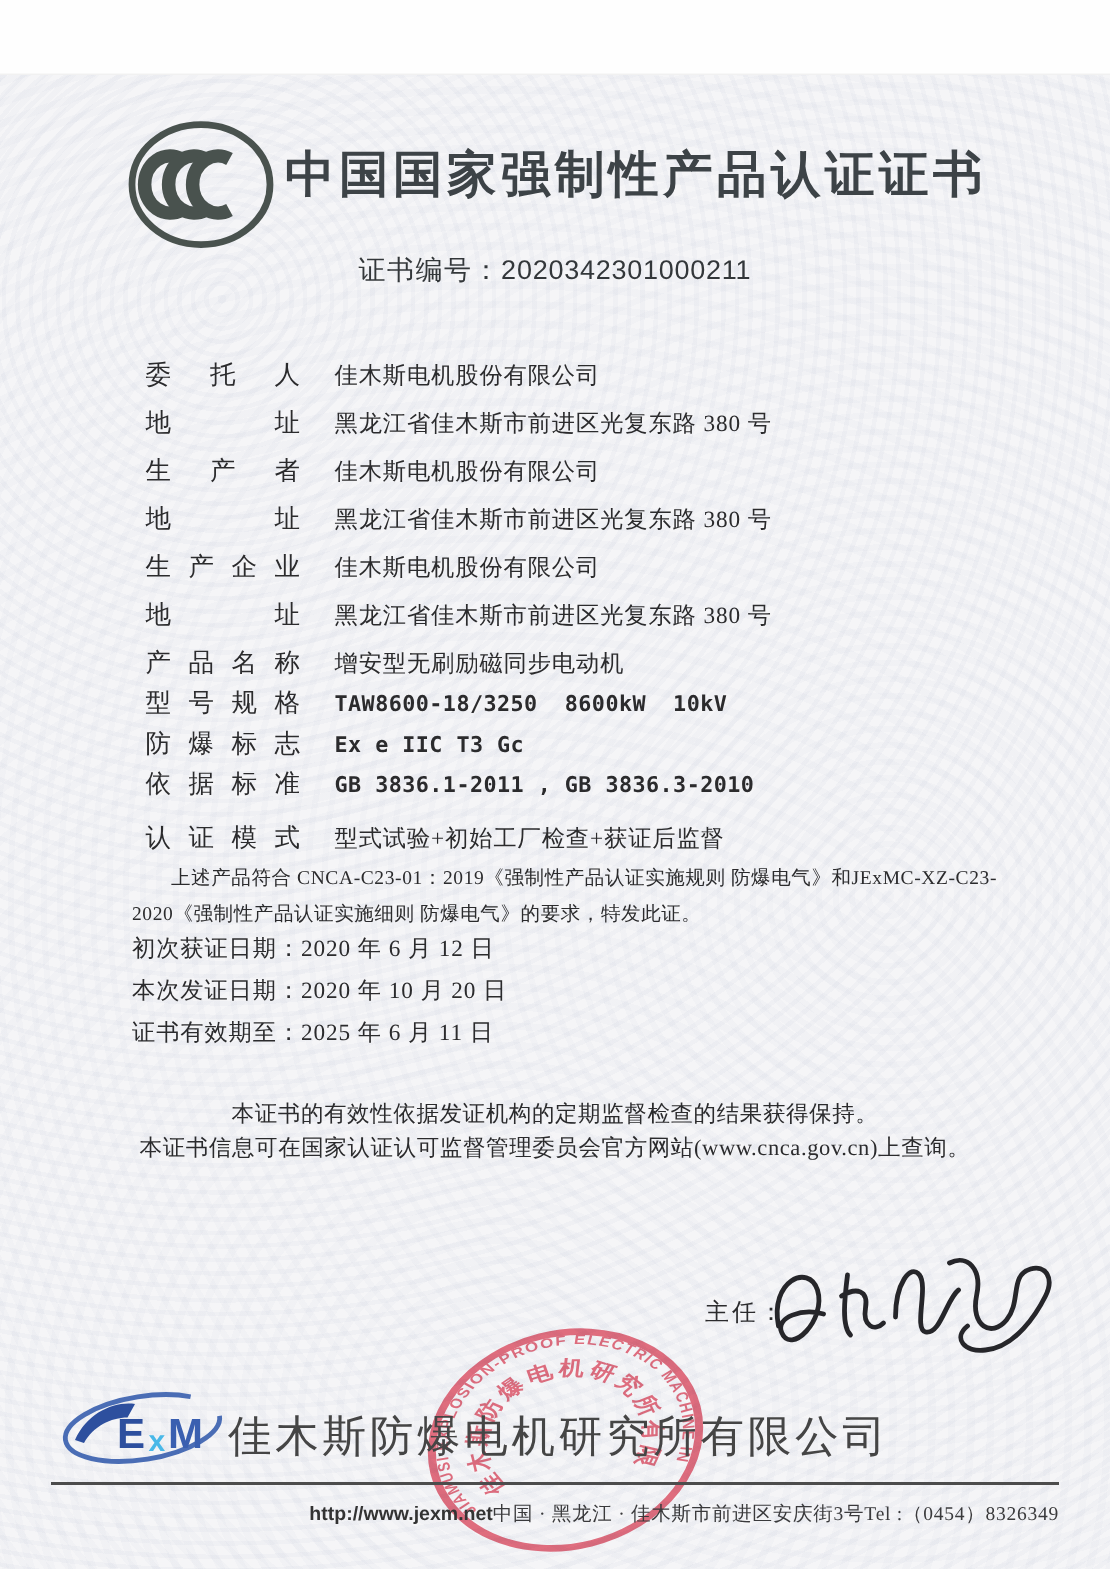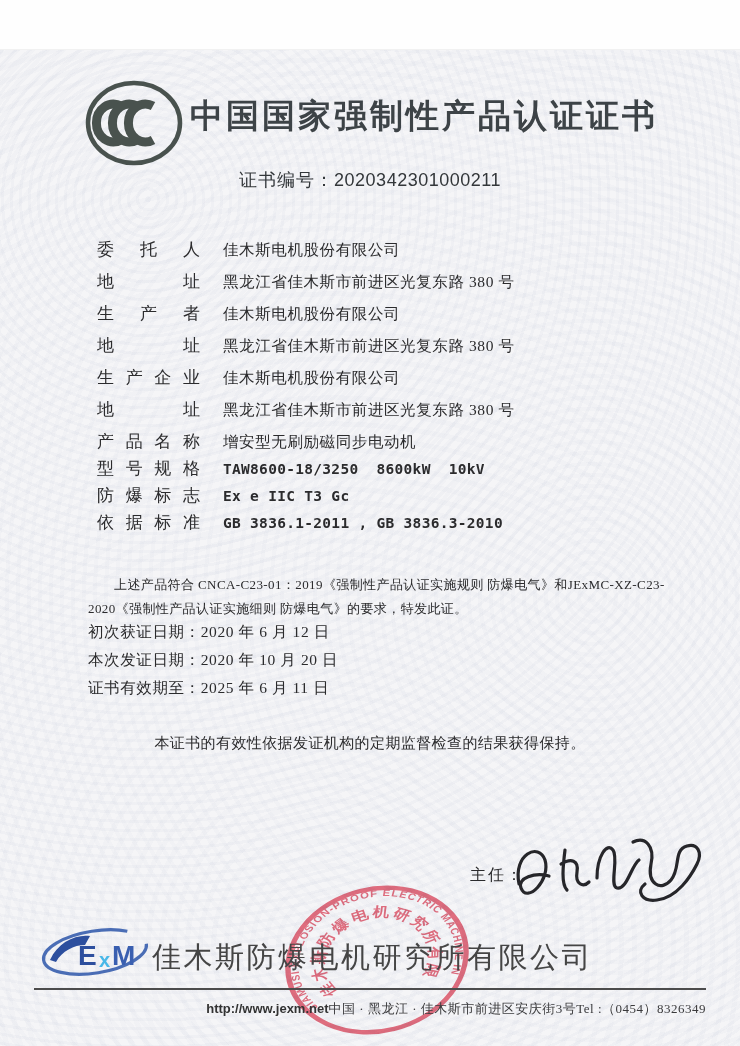--- a/index.html
+++ b/index.html
@@ -150,32 +150,37 @@
         <span class="field-value code">TAW8600-18/3250  8600kW  10kV</span>
       </div>
       <div class="field-row tight">
         <span class="field-label">防爆标志</span>
         <span class="field-value code">Ex e IIC T3 Gc</span>
       </div>
       <div class="field-row tight">
         <span class="field-label">依据标准</span>
         <span class="field-value code">GB 3836.1-2011 , GB 3836.3-2010</span>
       </div>
+      <div class="field-row tight gap-before">
+        <span class="field-label">认证模式</span>
+        <span class="field-value">型式试验+初始工厂检查+获证后监督</span>
+      </div>
     </div>
 
     <div class="statement">上述产品符合 CNCA-C23-01：2019《强制性产品认证实施规则 防爆电气》和JExMC-XZ-C23-2020《强制性产品认证实施细则 防爆电气》的要求，特发此证。</div>
 
     <div class="info-lines">
       <div class="info-line">初次获证日期：2020 年 6 月 12 日</div>
       <div class="info-line">本次发证日期：2020 年 10 月 20 日</div>
       <div class="info-line">证书有效期至：2025 年 6 月 11 日</div>
     </div>
 
     <div class="notes">
       <div class="note-line">本证书的有效性依据发证机构的定期监督检查的结果获得保持。</div>
+      <div class="note-line">本证书信息可在国家认证认可监督管理委员会官方网站(www.cnca.gov.cn)上查询。</div>
     </div>
 
     <div class="director-line">主任：</div>
 
     <svg class="signature-svg" viewBox="0 0 205 110" aria-hidden="true">
       <g fill="none" stroke="#26262a" stroke-width="3.2" stroke-linecap="round" stroke-linejoin="round">
         <path d="M14,64 C8,34 34,22 40,40 C46,60 22,84 16,68 C12,58 30,52 44,56"></path>
         <path d="M60,30 C58,46 56,64 62,70 M56,44 C66,38 74,40 72,52 C70,64 78,68 84,62"></path>
         <path d="M92,58 C92,36 102,22 108,30 C114,38 104,66 112,68 C122,70 126,46 134,40"></path>
         <path d="M128,22 C140,16 150,26 146,44 C142,64 156,72 166,60 C176,48 168,30 182,26 C192,23 198,32 192,44 C186,56 172,78 152,80 C138,82 130,72 140,64"></path>

